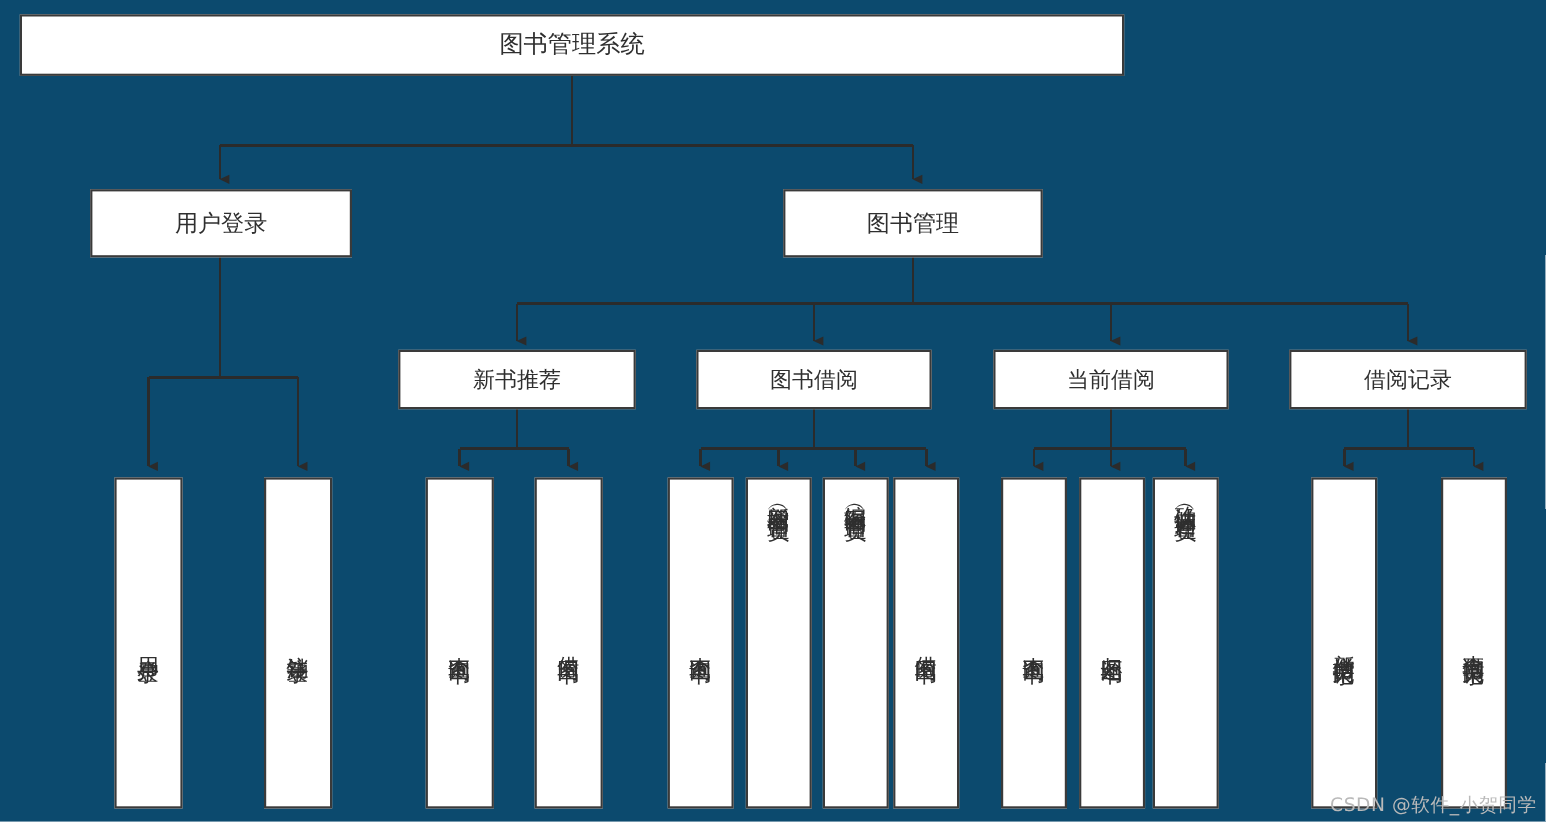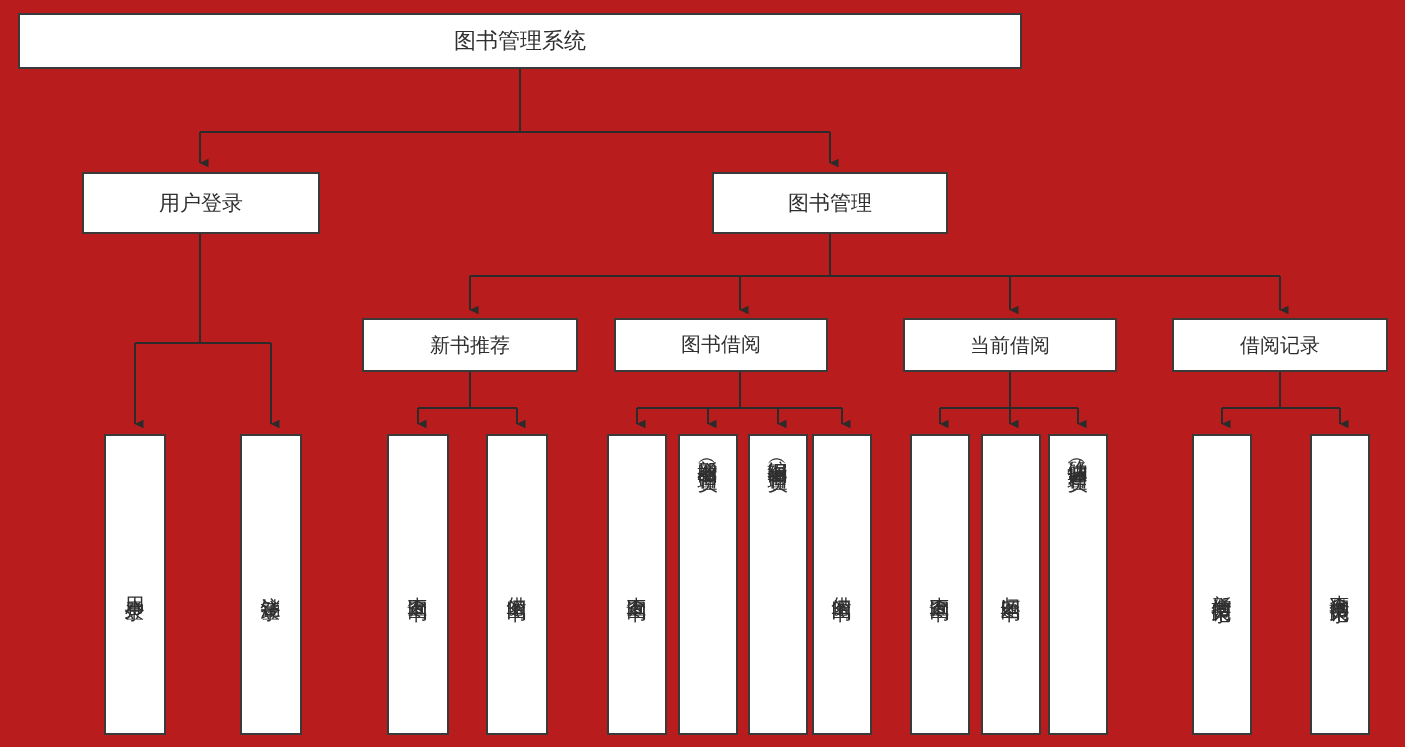--- a/index.html
+++ b/index.html
@@ -6,21 +6,21 @@
   html,body{margin:0;padding:0;background:#ffffff;}
   body{
     font-family:"DejaVu Sans","Liberation Sans",sans-serif;
     color:#2b2b2b;
     -webkit-font-smoothing:antialiased;
   }
   #canvas{
     position:relative;
     width:1405px;
     height:747px;
-    background:#b91c1c;
+    background:#0c4a6e;
     overflow:hidden;
   }
   
   #wires{
     position:absolute;
     left:0;top:0;
     width:1405px;height:747px;
     pointer-events:none;
   }
   
@@ -140,21 +140,21 @@
   <div class="node level1" style="left:82px;top:172px;width:238px;height:62px;">
     <span>用户登录</span>
   </div>
   <div class="node level1" style="left:712px;top:172px;width:236px;height:62px;">
     <span>图书管理</span>
   </div>
 
   <div class="node level2" style="left:362px;top:318px;width:216px;height:54px;">
     <span>新书推荐</span>
   </div>
-  <div class="node level2" style="left:614px;top:318px;width:214px;height:54px;font-family:Liberation Mono, monospace;">
+  <div class="node level2" style="left:633px;top:318px;width:214px;height:54px;">
     <span>图书借阅</span>
   </div>
   <div class="node level2" style="left:1172px;top:318px;width:216px;height:54px;">
     <span>借阅记录</span>
   </div>
   <div class="node level2" style="left:903px;top:318px;width:214px;height:54px;">
     <span>当前借阅</span>
   </div>
 
   <div class="node leaf center" style="left:104px;top:434px;width:62px;height:301px;">
@@ -194,14 +194,15 @@
     <span class="vtext">确认归还（管理员）</span>
   </div>
 
   <div class="node leaf center" style="left:1192px;top:434px;width:60px;height:301px;">
     <span class="vtext">新增借阅记录</span>
   </div>
   <div class="node leaf center" style="left:1310px;top:434px;width:60px;height:301px;">
     <span class="vtext">查询借阅记录</span>
   </div>
 
+  <div id="watermark">CSDN @软件_小贺同学</div>
 
 </div>
 
 </body></html>

